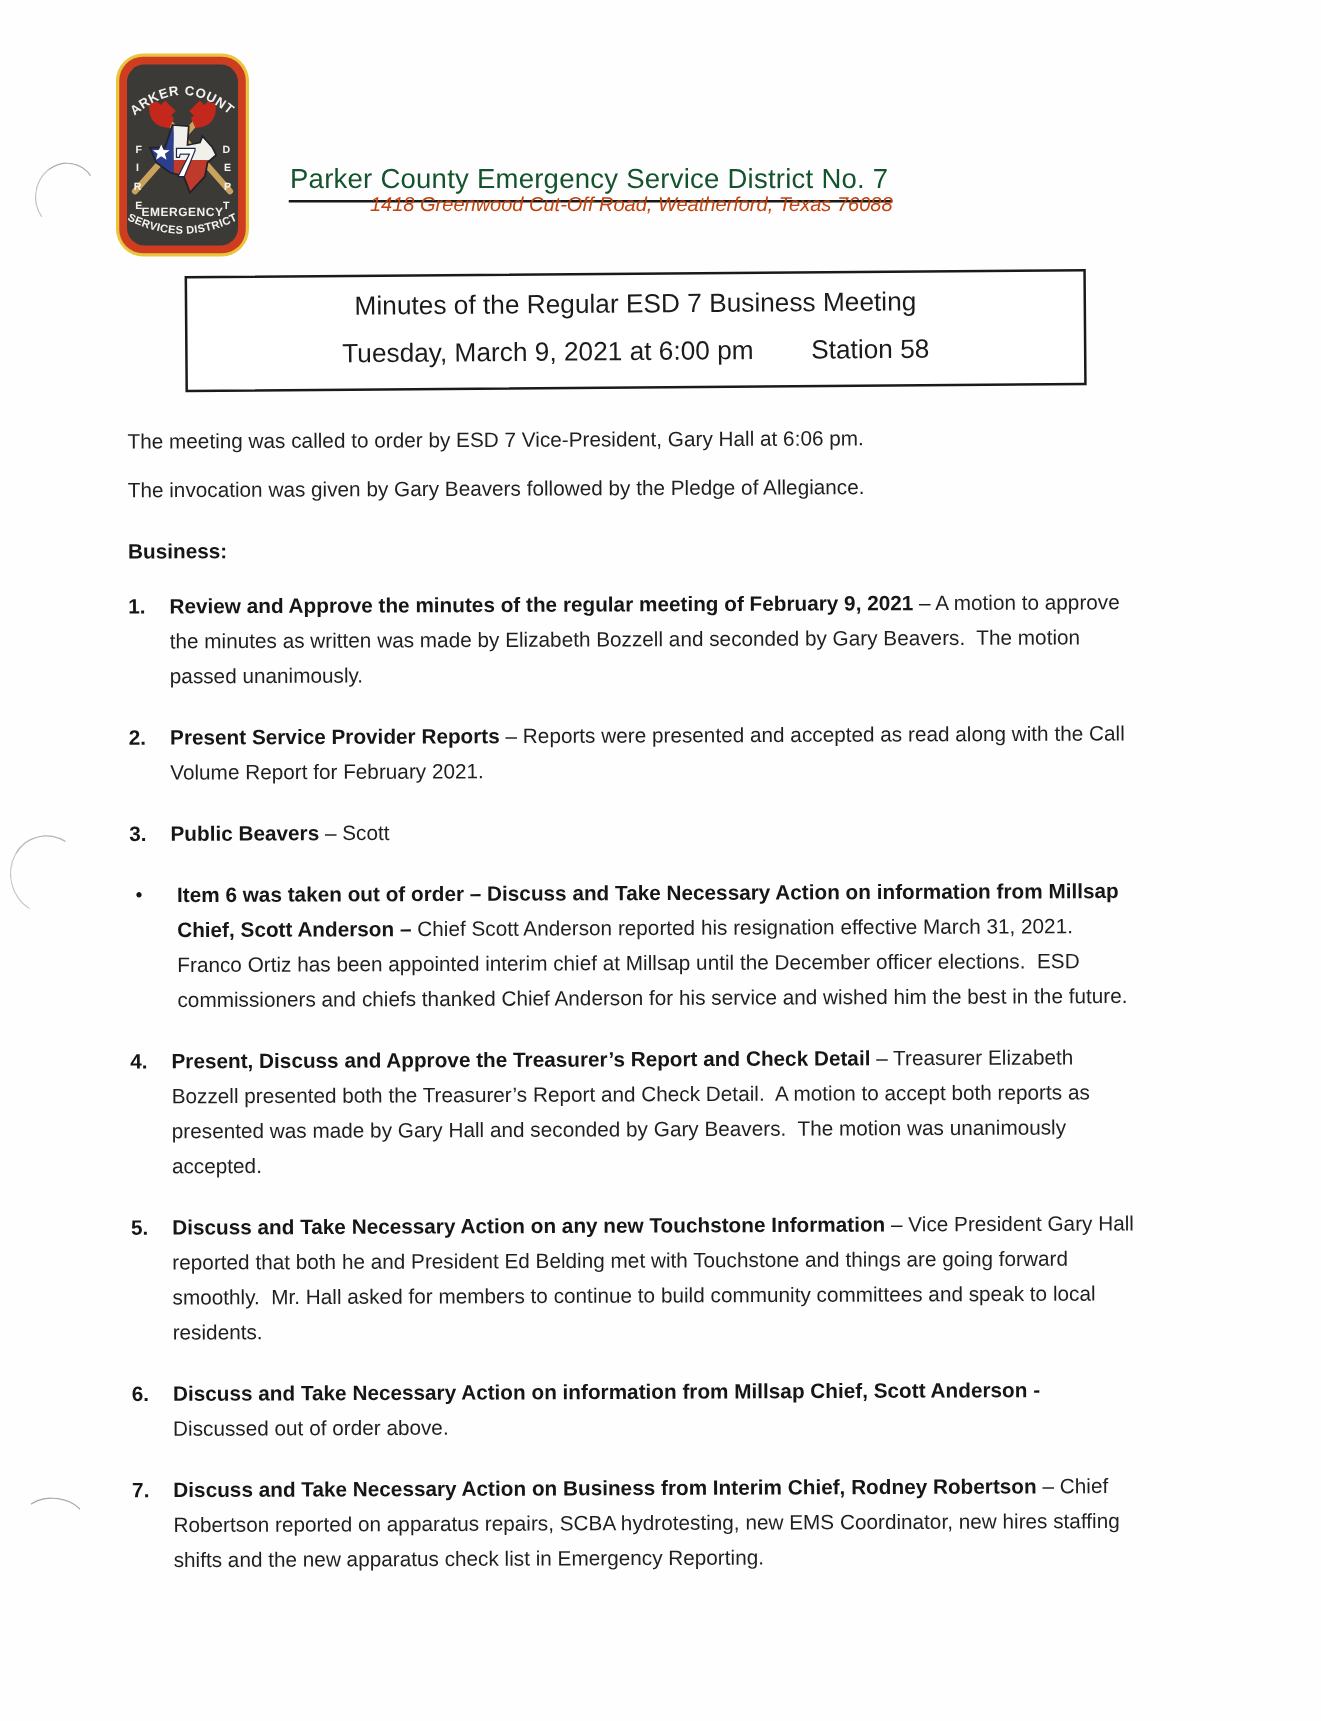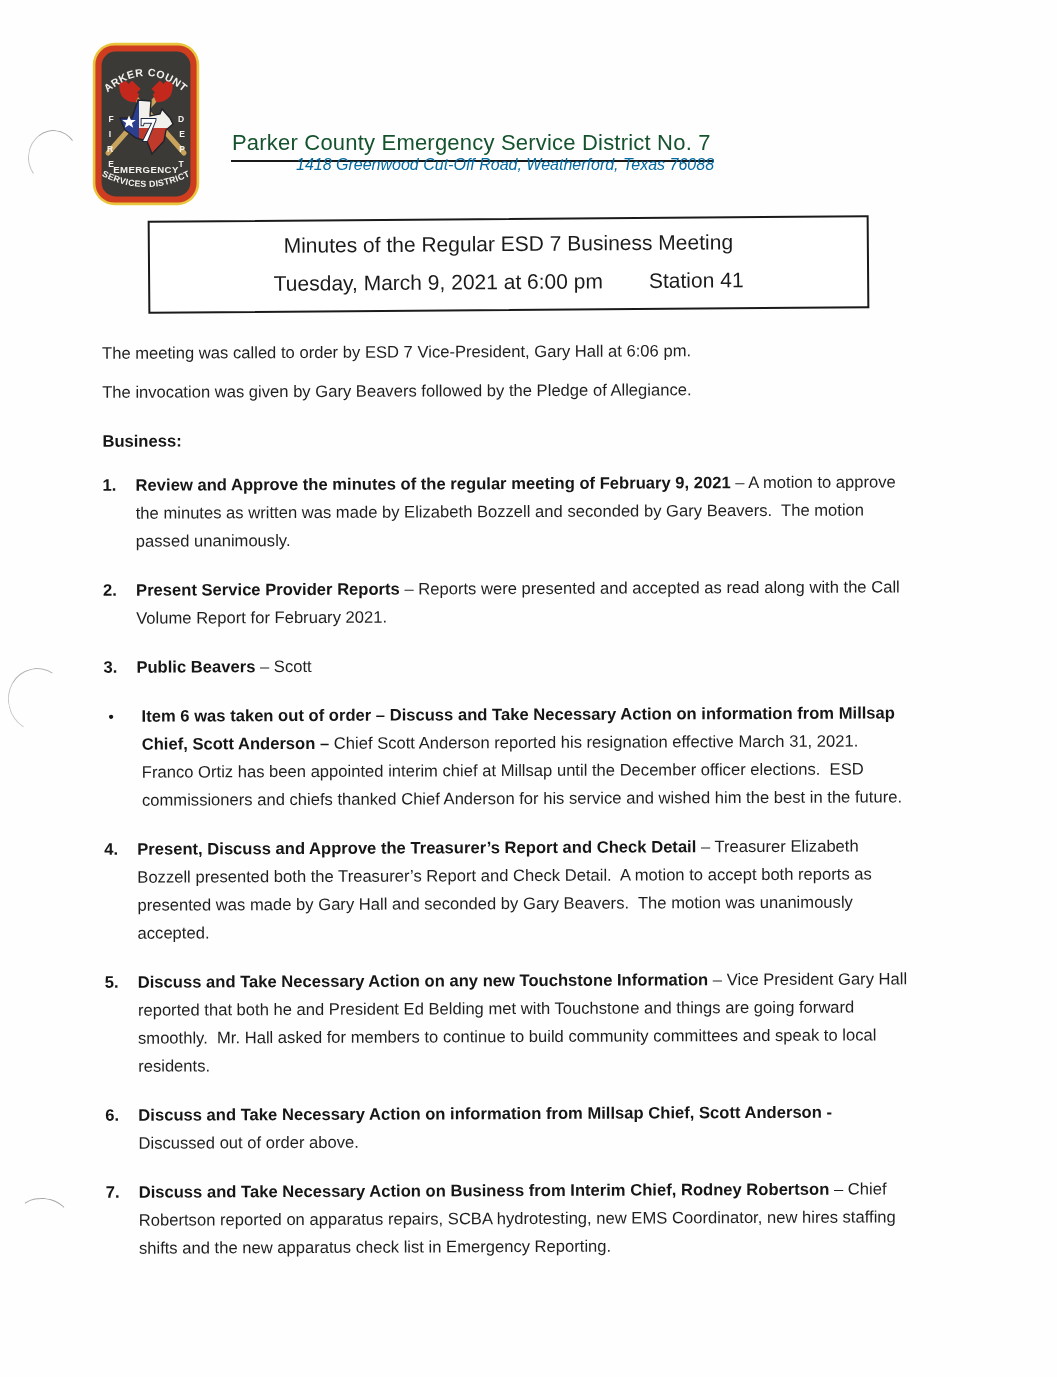--- a/index.html
+++ b/index.html
@@ -23,21 +23,21 @@
   .org-title{
     position:absolute;left:231px;top:106px;
     font-size:22px;letter-spacing:.2px;color:#14532d;
     border-bottom:2.6px solid #191919;
     padding:0 3px 4px 1px;
     white-space:nowrap;
     margin-top:24px;
   }
   .org-address{
     position:absolute;left:296px;top:156px;
-    font-size:16px;font-style:italic;color:#0369a1;
+    font-size:16px;font-style:italic;color:#c2410c;
     white-space:nowrap;
   }
   .title-box{
     position:absolute;left:148px;top:218px;width:717px;height:89px;
     border:2.6px solid #1a1a1a;
     transform:rotate(-0.45deg);
     text-align:center;
     background:rgba(255,255,255,.6);
   }
   .title-box .line1{margin-top:12px;font-size:21px;color:#1b1b1b;}
@@ -122,21 +122,21 @@
     <text font-size="8.8" font-weight="bold" fill="#f4f2ee" letter-spacing="0.3">
       <textPath href="#arcB" startOffset="50%" text-anchor="middle">SERVICES DISTRICT</textPath>
     </text>
   </svg>
 
   <div class="org-title">Parker County Emergency Service District No. 7</div>
   <div class="org-address">1418 Greenwood Cut-Off Road, Weatherford, Texas 76088</div>
 
   <div class="title-box">
     <div class="line1">Minutes of the Regular ESD 7 Business Meeting</div>
-    <div class="line2"><span>Tuesday, March 9, 2021 at 6:00 pm</span><span class="loc">Station 41</span></div>
+    <div class="line2"><span>Tuesday, March 9, 2021 at 6:00 pm</span><span class="loc">Station 58</span></div>
   </div>
 
   <div class="body-content">
     <p class="para">The meeting was called to order by ESD 7 Vice-President, Gary Hall at 6:06 pm.</p>
     <p class="para">The invocation was given by Gary Beavers followed by the Pledge of Allegiance.</p>
     <div class="business">Business:</div>
 
     <div class="item">
       <div class="marker">1.</div>
       <div class="txt"><span class="lead">Review and Approve the minutes of the regular meeting of February 9, 2021</span><span> – A motion to approve the minutes as written was made by Elizabeth Bozzell and seconded by Gary Beavers.  The motion passed unanimously.</span></div>

